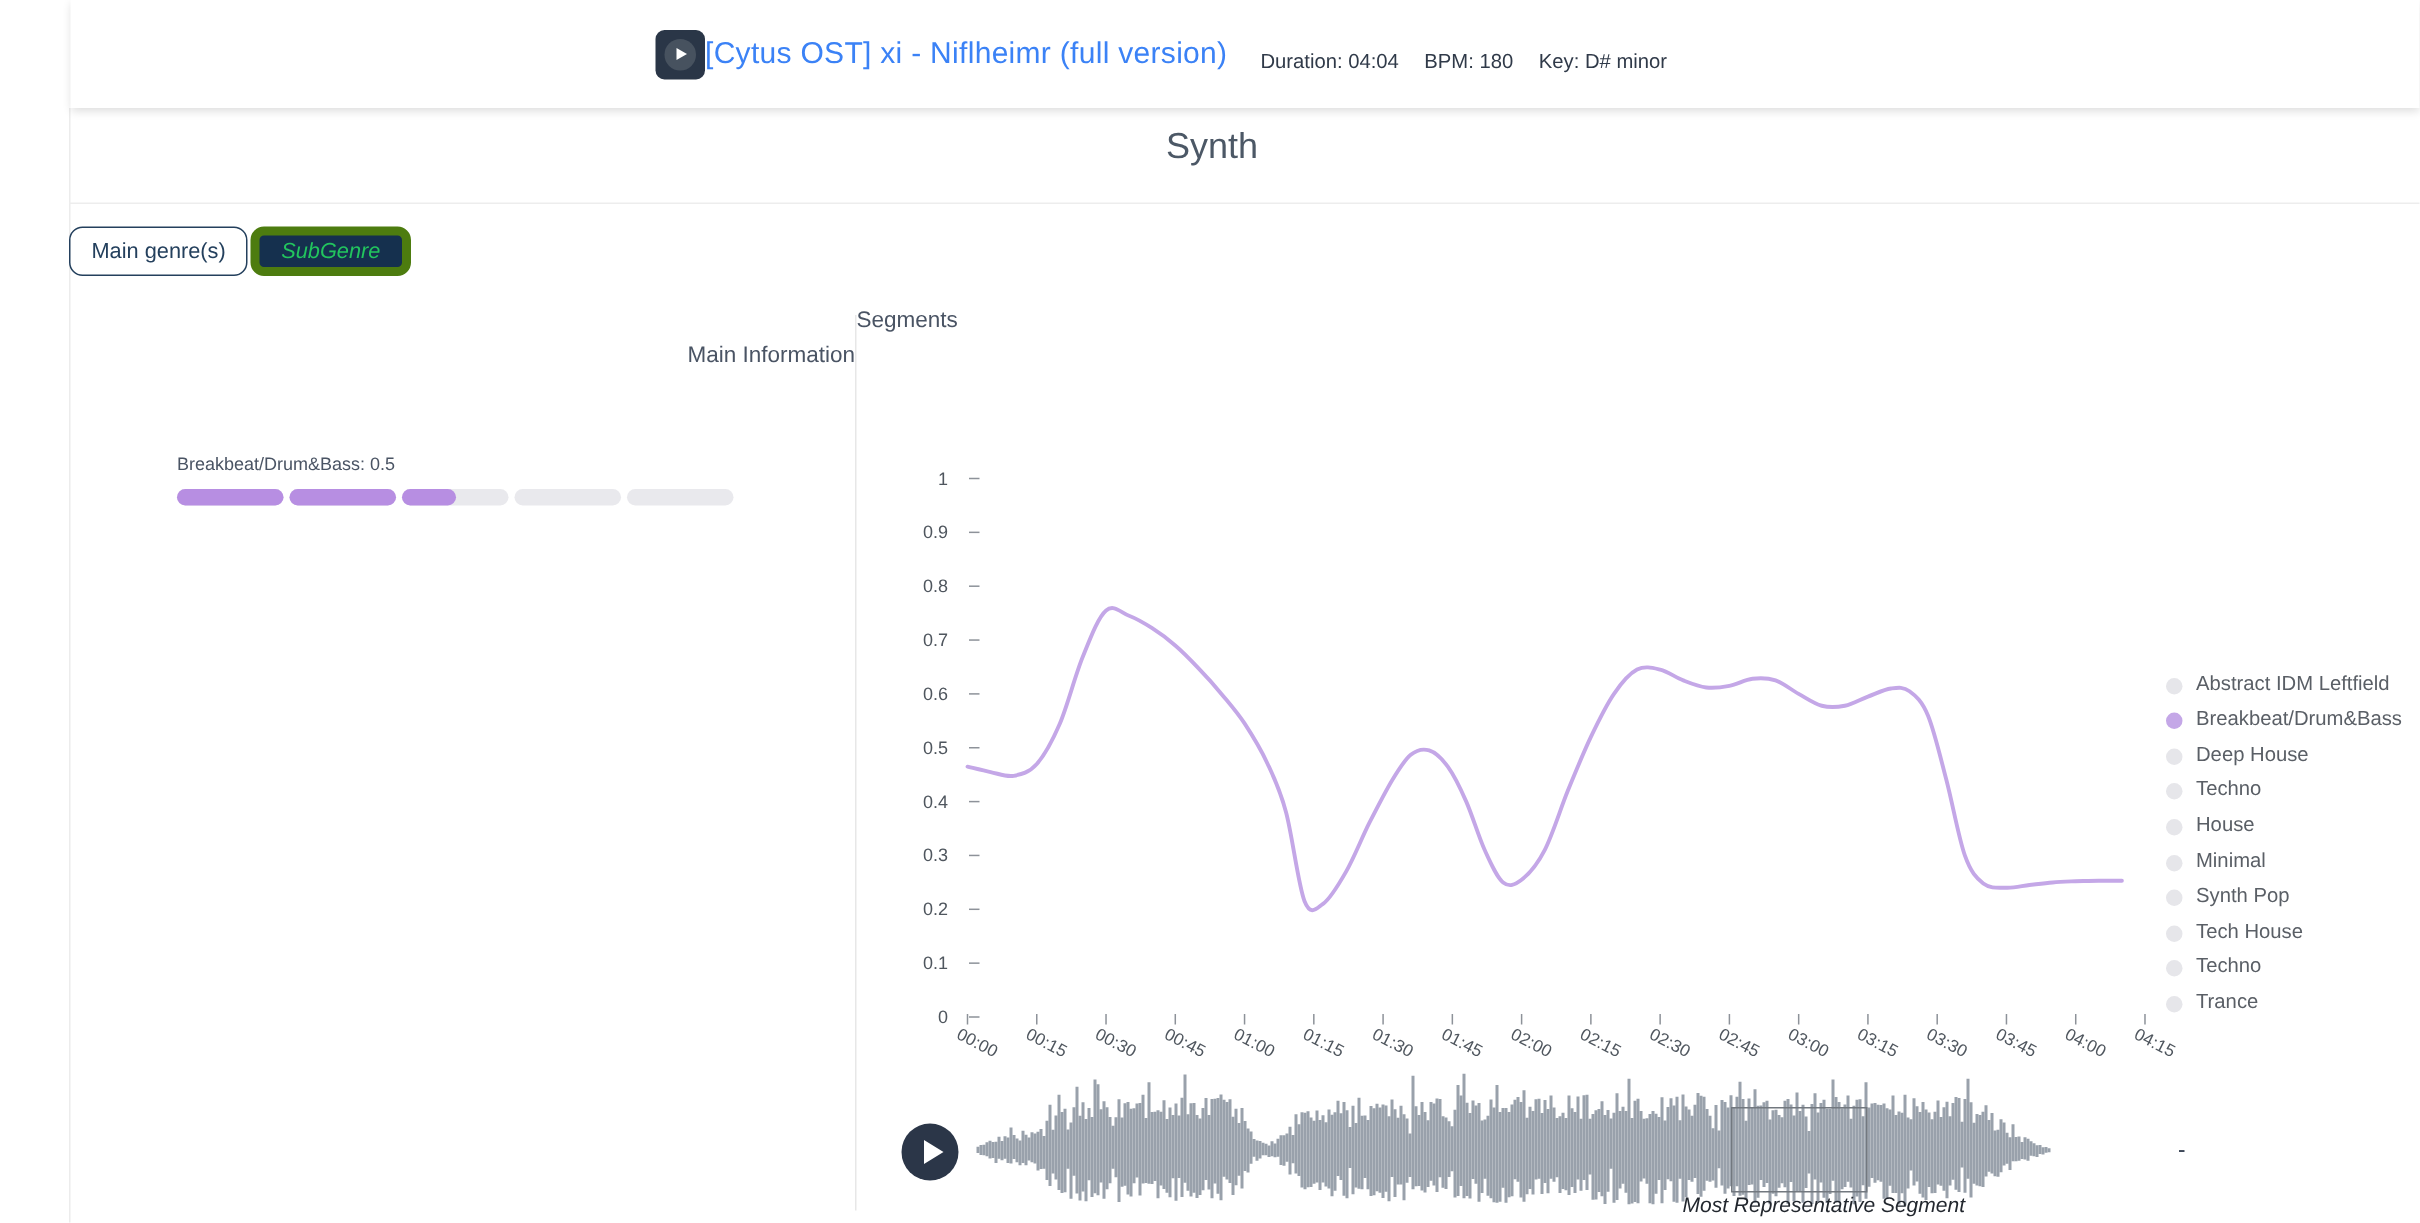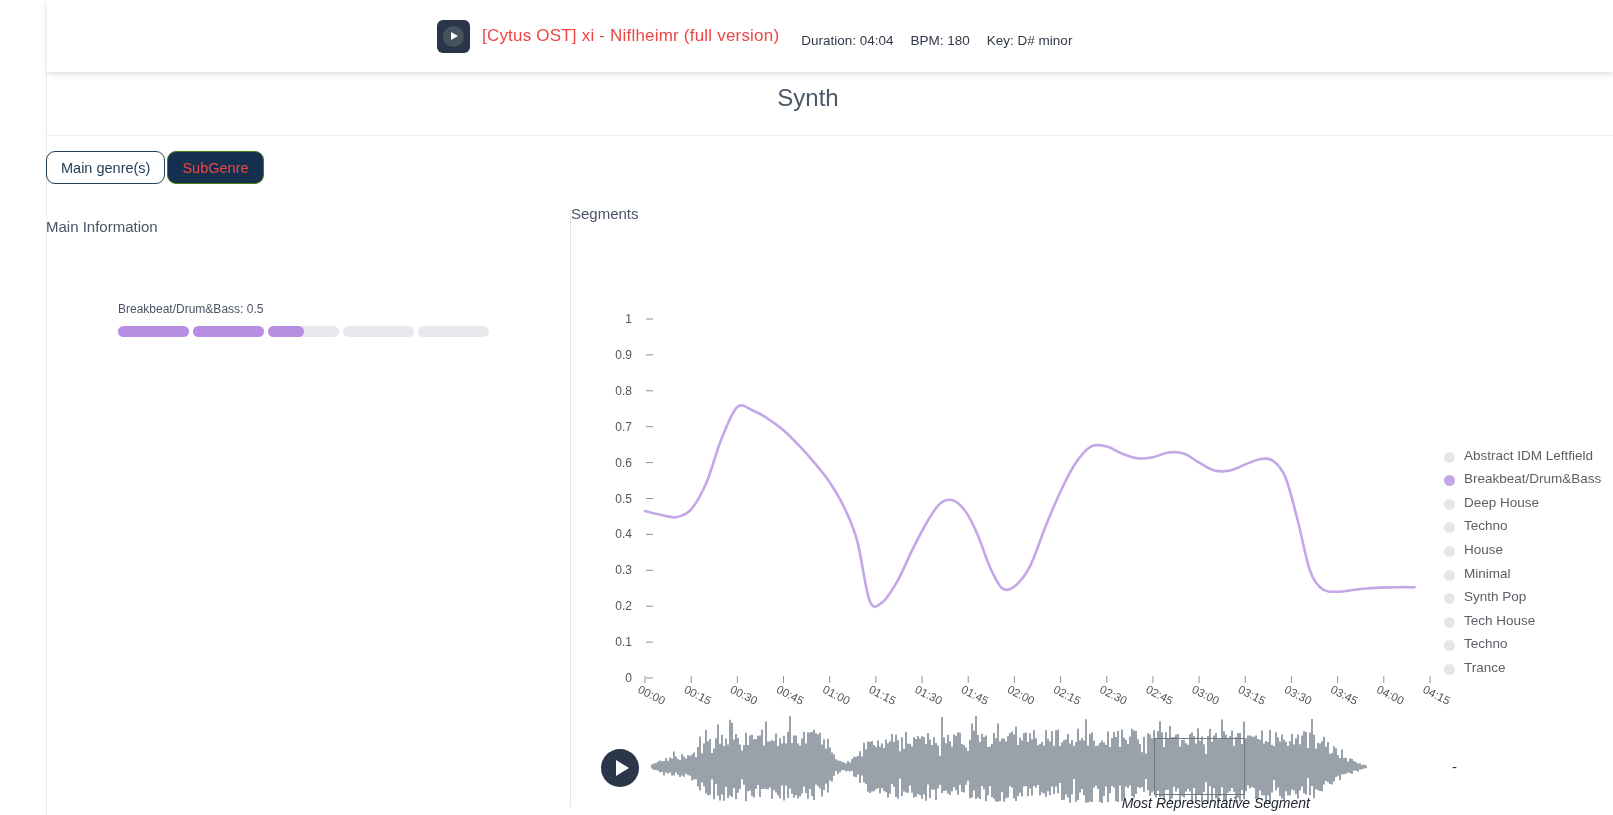--- a/index.html
+++ b/index.html
@@ -9,38 +9,38 @@
 
   
   #app-header { left:47px; top:0; width:1566px; height:72px; background:#fff;
     box-shadow:0 2px 6px rgba(0,0,0,.14); z-index:5; display:flex; align-items:center; }
   #track-play-button { margin-left:390px; width:33px; height:33px; border-radius:6px;
     background:#2a3647; display:flex; align-items:center; justify-content:center; cursor:pointer; }
   #track-play-button .inner-circle { width:21px; height:21px; border-radius:50%;
     background:#47525f; display:flex; align-items:center; justify-content:center; }
   .tri-sm { width:0; height:0; border-left:7px solid #fff; border-top:4.5px solid transparent;
     border-bottom:4.5px solid transparent; margin-left:2px; }
-  #track-title { margin-left:12px; font-size:17px; color:#ef4444; letter-spacing:.2px; }
+  #track-title { margin-left:0; font-size:20px; color:#3b82f6; letter-spacing:.2px; }
   #track-meta { margin-left:22px; display:flex; gap:17px; font-size:13.5px; color:#303a49; padding-top:9px; }
 
   
   #content-card { left:46px; top:72px; width:1567px; height:743px; background:#fff;
     border-left:1px solid #ececec; }
   #genre-section-title { left:46px; top:84px; width:1524px; text-align:center;
     font-size:24px; color:#4c5866; }
   #genre-divider { left:46px; top:135px; width:1567px; border-top:1px solid #ededed; }
 
   #genre-tabs { left:46px; top:151px; width:1524px; display:flex; justify-content:flex-start; gap:2px; }
   .tab-btn { height:33px; padding:0 14px; font-size:14.5px; border-radius:9px;
     font-family:"Liberation Sans", sans-serif; cursor:pointer; }
   .tab-btn.outline { background:#fff; border:1px solid #24405d; color:#24405d; }
-  .tab-btn.solid { background:#15304e; border:1px solid #4d7c0f; color:#ef4444; }
+  .tab-btn.solid { background:#15304e; border:6px solid #4d7c0f; color:#22c55e;font-style:italic; }
 
   #panel-divider { left:570px; top:210px; width:1px; height:597px; background:#e7e7e7; }
-  #main-info-title { left:46px; top:218px; width:524px; text-align:left; font-size:15px; color:#4a5464; }
+  #main-info-title { left:46px; top:228px; width:524px; text-align:right; font-size:15px; color:#4a5464; }
   #segments-title { left:571px; top:205px; width:974px; text-align:left; font-size:15px; color:#4a5464; }
 
   
   #genre-score-label { left:118px; top:302px; font-size:12px; color:#4a5464; }
   #genre-score-bar { left:118px; top:326px; width:371px; height:11px; display:flex; gap:4px; }
   .bar-seg { flex:1; height:11px; background:#e9e9ed; border-radius:6px; overflow:visible; }
   .bar-fill { height:11px; border-radius:6px; }
 
   
   #segments-chart-svg { left:560px; top:290px; }

